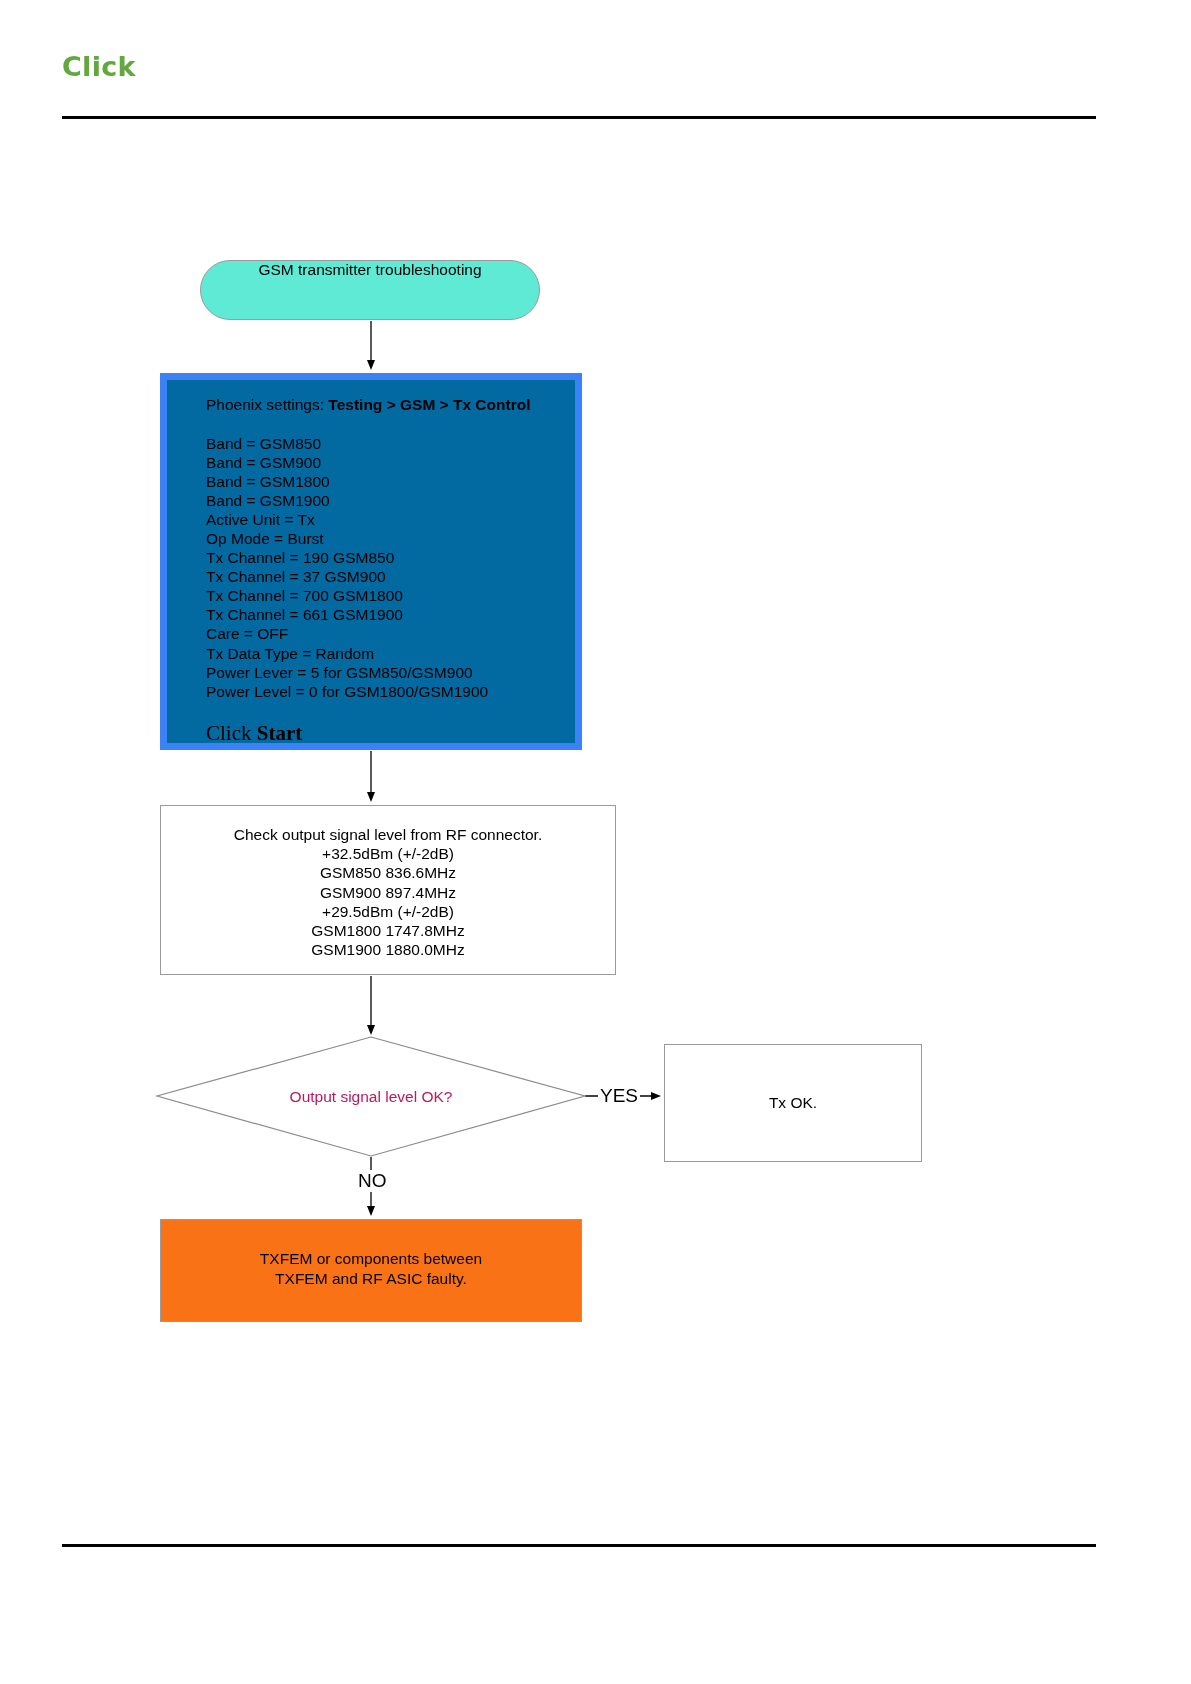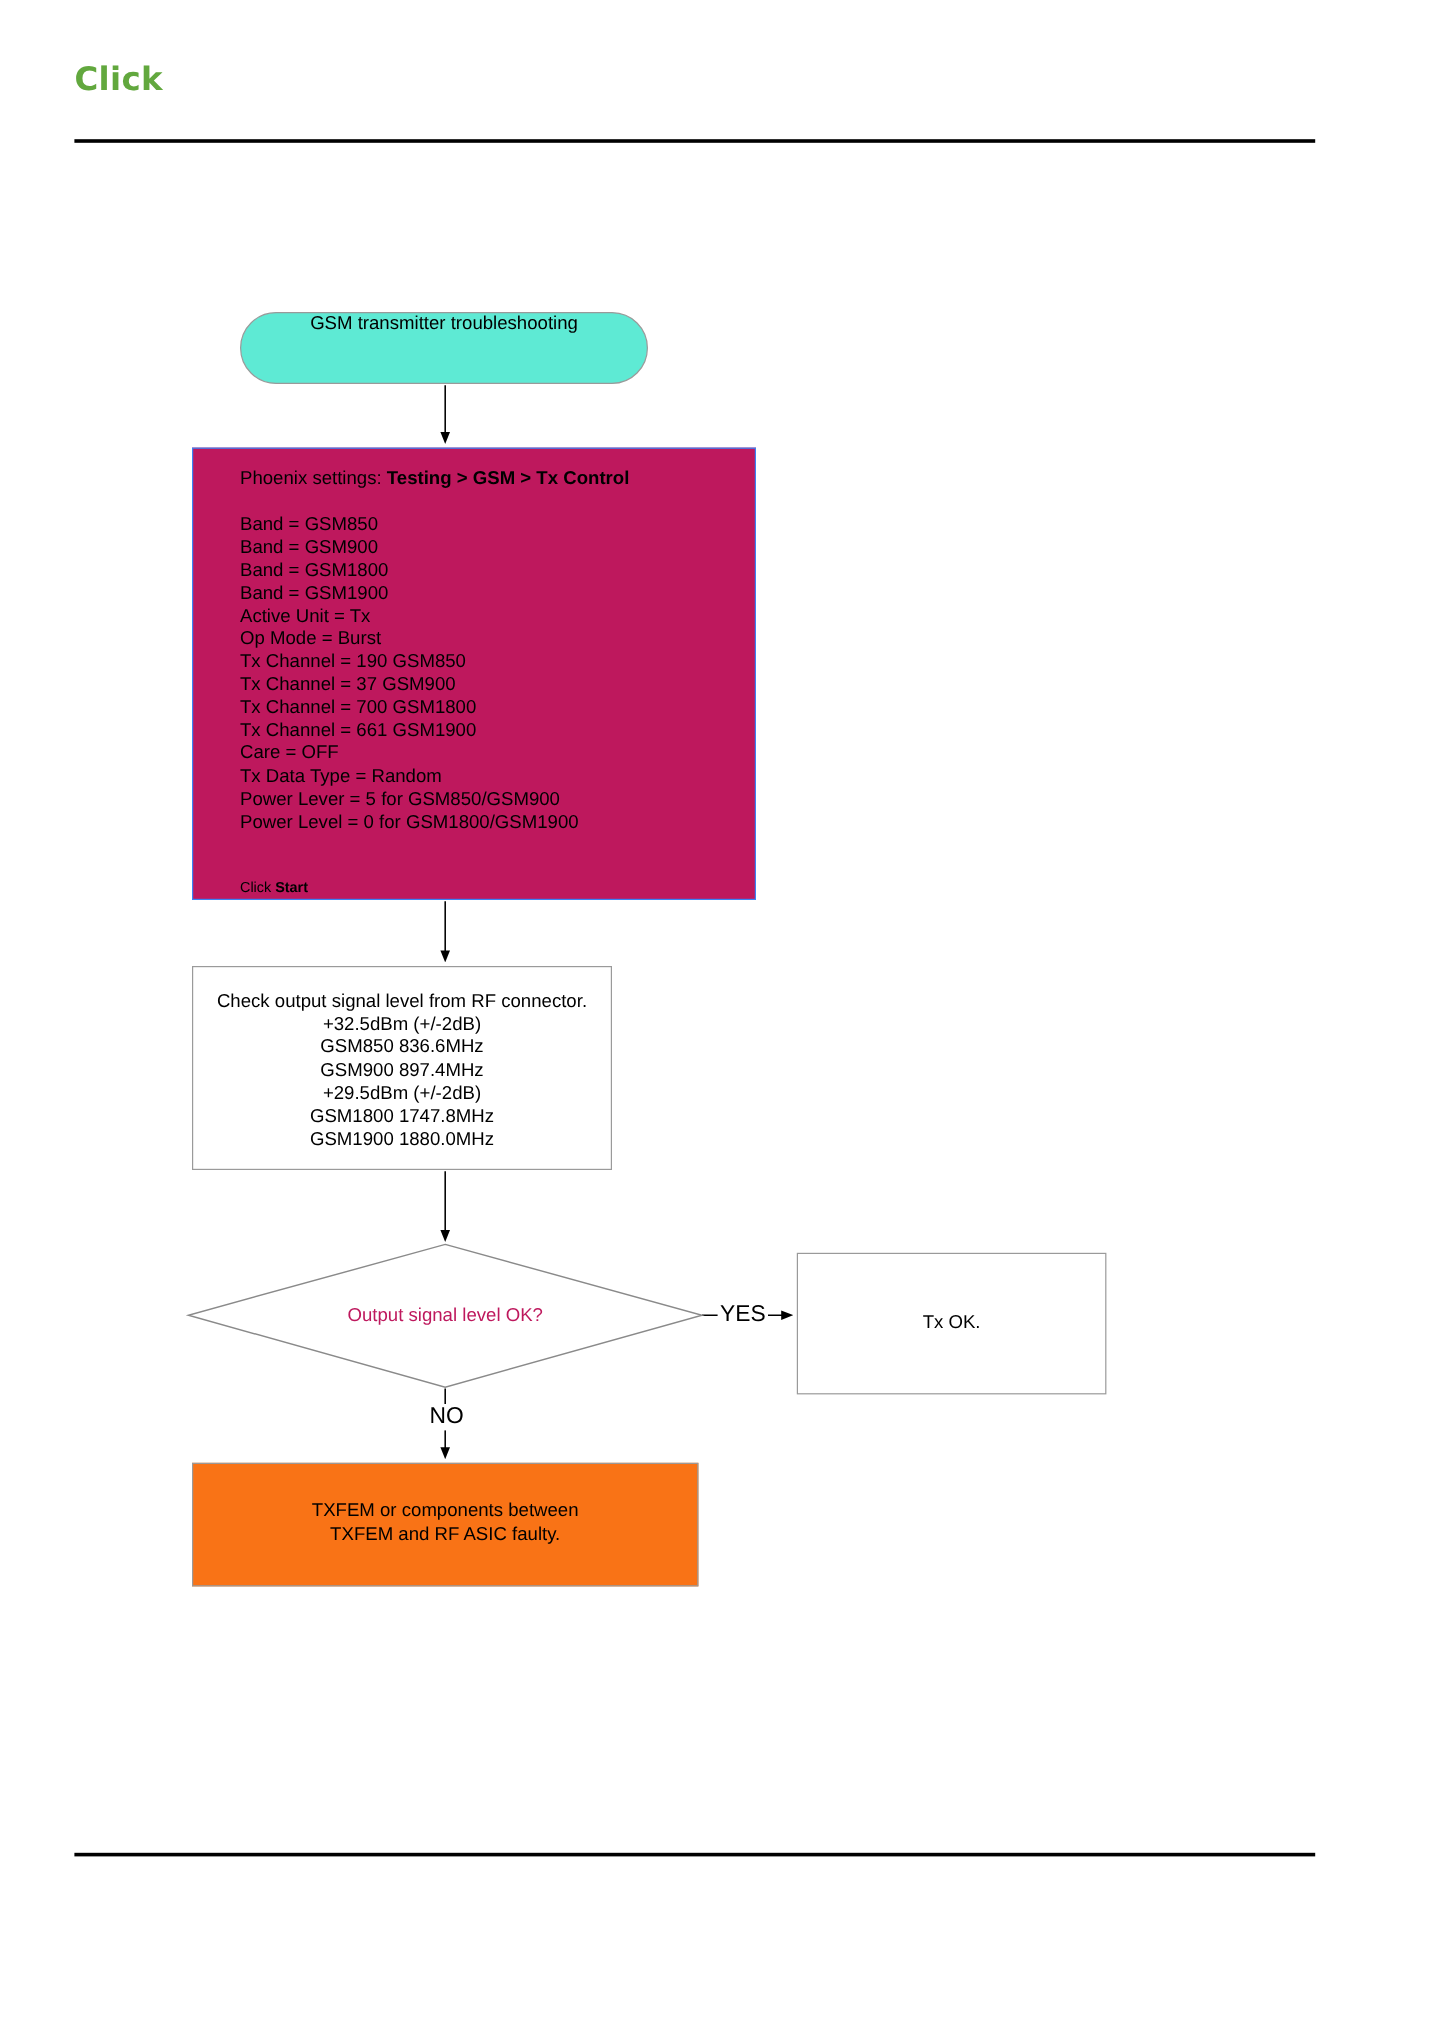--- a/index.html
+++ b/index.html
@@ -69,25 +69,25 @@
     top: 0;
     width: 1191px;
     height: 1684px;
   }
 
   
   .settings-box {
     position: absolute;
     left: 160px;
     top: 373px;
-    width: 470px;
+    width: 422px;
     height: 377px;
     box-sizing: border-box;
-    background: #be185d;
-    border: 1px solid #3b82f6;
+    background: #0369a1;
+    border: 7px solid #3b82f6;
   }
   .settings-inner {
     padding: 17px 0 0 39px;
     font-size: 15.5px;
     line-height: 1.0;
     color: #000;
   }
   .settings-title {
     font-size: 15.5px;
     margin-bottom: 21px;
@@ -98,31 +98,32 @@
     list-style: none;
     margin: 0;
     padding: 0;
   }
   .settings-list li {
     font-size: 15.5px;
     line-height: 19.1px;
     white-space: nowrap;
   }
   .settings-click {
-    margin-top: 38px;
-    font-size: 12px;
+    margin-top: 22px;
+    font-size: 21px;
+    font-family: Liberation Serif, serif;
   }
   .settings-click b { font-weight: bold; }
 
   
   .check-box {
     position: absolute;
     left: 160px;
     top: 805px;
-    width: 350px;
+    width: 456px;
     height: 170px;
     box-sizing: border-box;
     background: #ffffff;
     border: 1px solid #9a9a9a;
   }
   .check-inner {
     padding-top: 19px;
     text-align: center;
     font-size: 15.5px;
     line-height: 19.2px;

